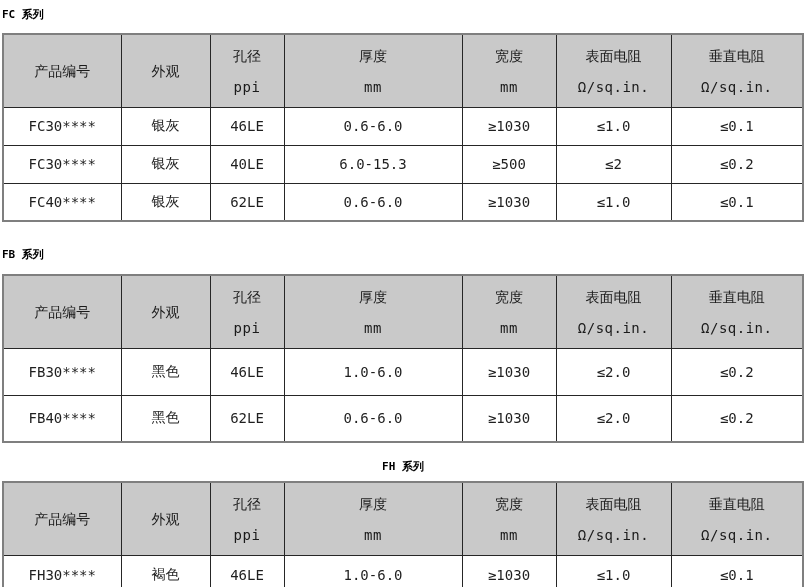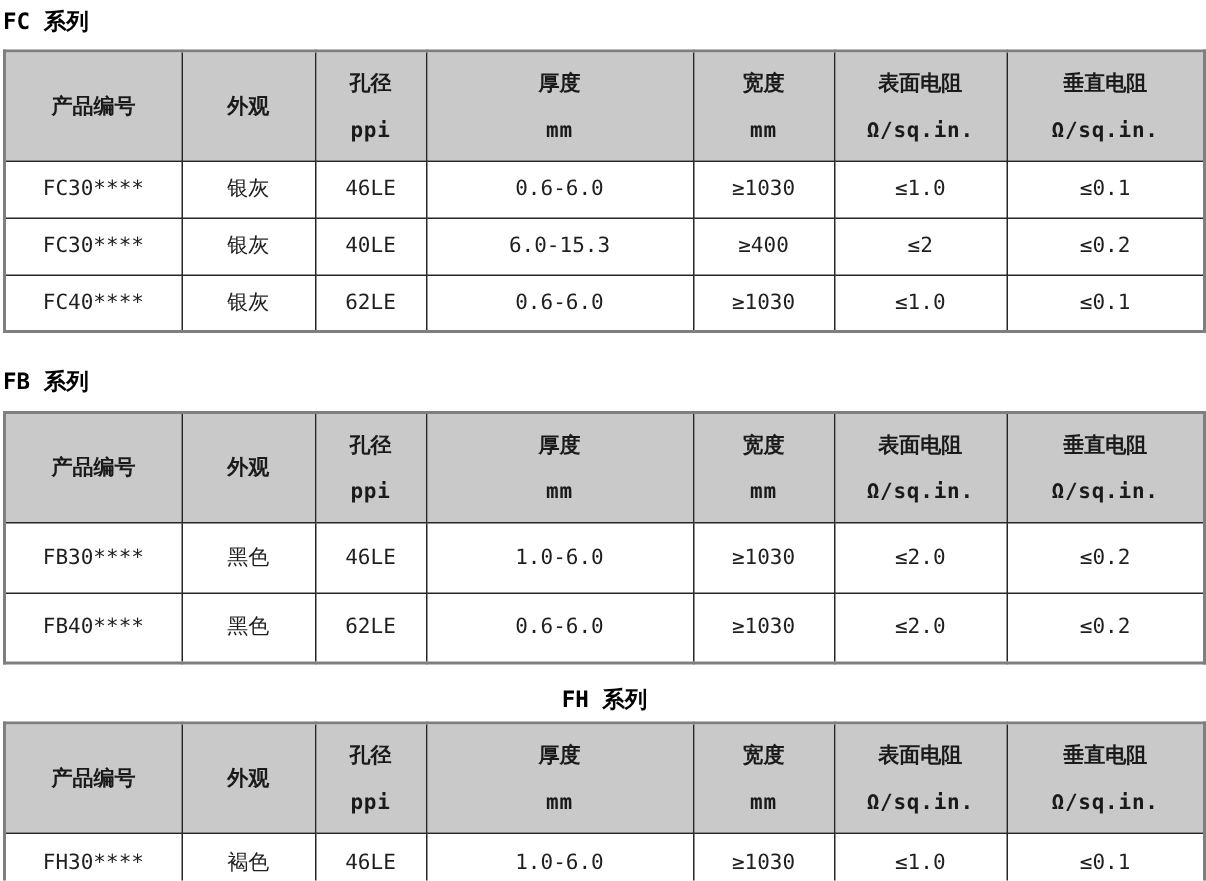--- a/index.html
+++ b/index.html
@@ -13,21 +13,21 @@
     overflow: hidden;
     font-family: "DejaVu Sans Mono", "DejaVu Sans", "Liberation Sans", sans-serif;
     color: #1f1f1f;
   }
   .page {
     padding: 4px 0 0 2px;
     box-sizing: border-box;
     width: 804px;
   }
   .section-title {
-    font-size: 15px;
+    font-size: 11px;
     font-weight: bold;
     color: #000000;
     line-height: 21px;
     margin: 0;
   }
   .title-0 { margin: 0 0 8px 0; }
   .title-1 { margin: 22px 0 9px 0; }
   .title-2 { margin: 13px 0 4px 0; text-align: center; }
   table.spec {
     border-collapse: collapse;
@@ -38,21 +38,21 @@
   table.spec th, table.spec td {
     border: 1px solid var(--inner-border, #262626);
     text-align: center;
     vertical-align: middle;
     font-size: 14px;
     padding: 0;
     overflow: hidden;
   }
   table.spec th {
     background: var(--header-bg, #c9c9c9);
-    font-weight: bold;
+    font-weight: normal;
     color: #1a1a1a;
   }
   table.spec thead tr { height: 73px; }
   .t0 tbody tr { height: 38px; margin-left: 48px; }
   .t1 tbody tr { height: 47px; }
   .t2 tbody tr { height: 40px; margin-top: 28px; }
   .t2 tbody tr.partial { height: 14px; }
   .h-label { line-height: 18px; }
   .h-unit  { line-height: 16px; margin-top: 14px; letter-spacing: 0.5px; }
 </style>
@@ -110,21 +110,21 @@
           <td>0.6-6.0</td>
           <td>≥1030</td>
           <td>≤1.0</td>
           <td>≤0.1</td>
         </tr>
         <tr>
           <td>FC30****</td>
           <td>银灰</td>
           <td>40LE</td>
           <td>6.0-15.3</td>
-          <td>≥400</td>
+          <td>≥500</td>
           <td>≤2</td>
           <td>≤0.2</td>
         </tr>
         <tr>
           <td>FC40****</td>
           <td>银灰</td>
           <td>62LE</td>
           <td>0.6-6.0</td>
           <td>≥1030</td>
           <td>≤1.0</td>

